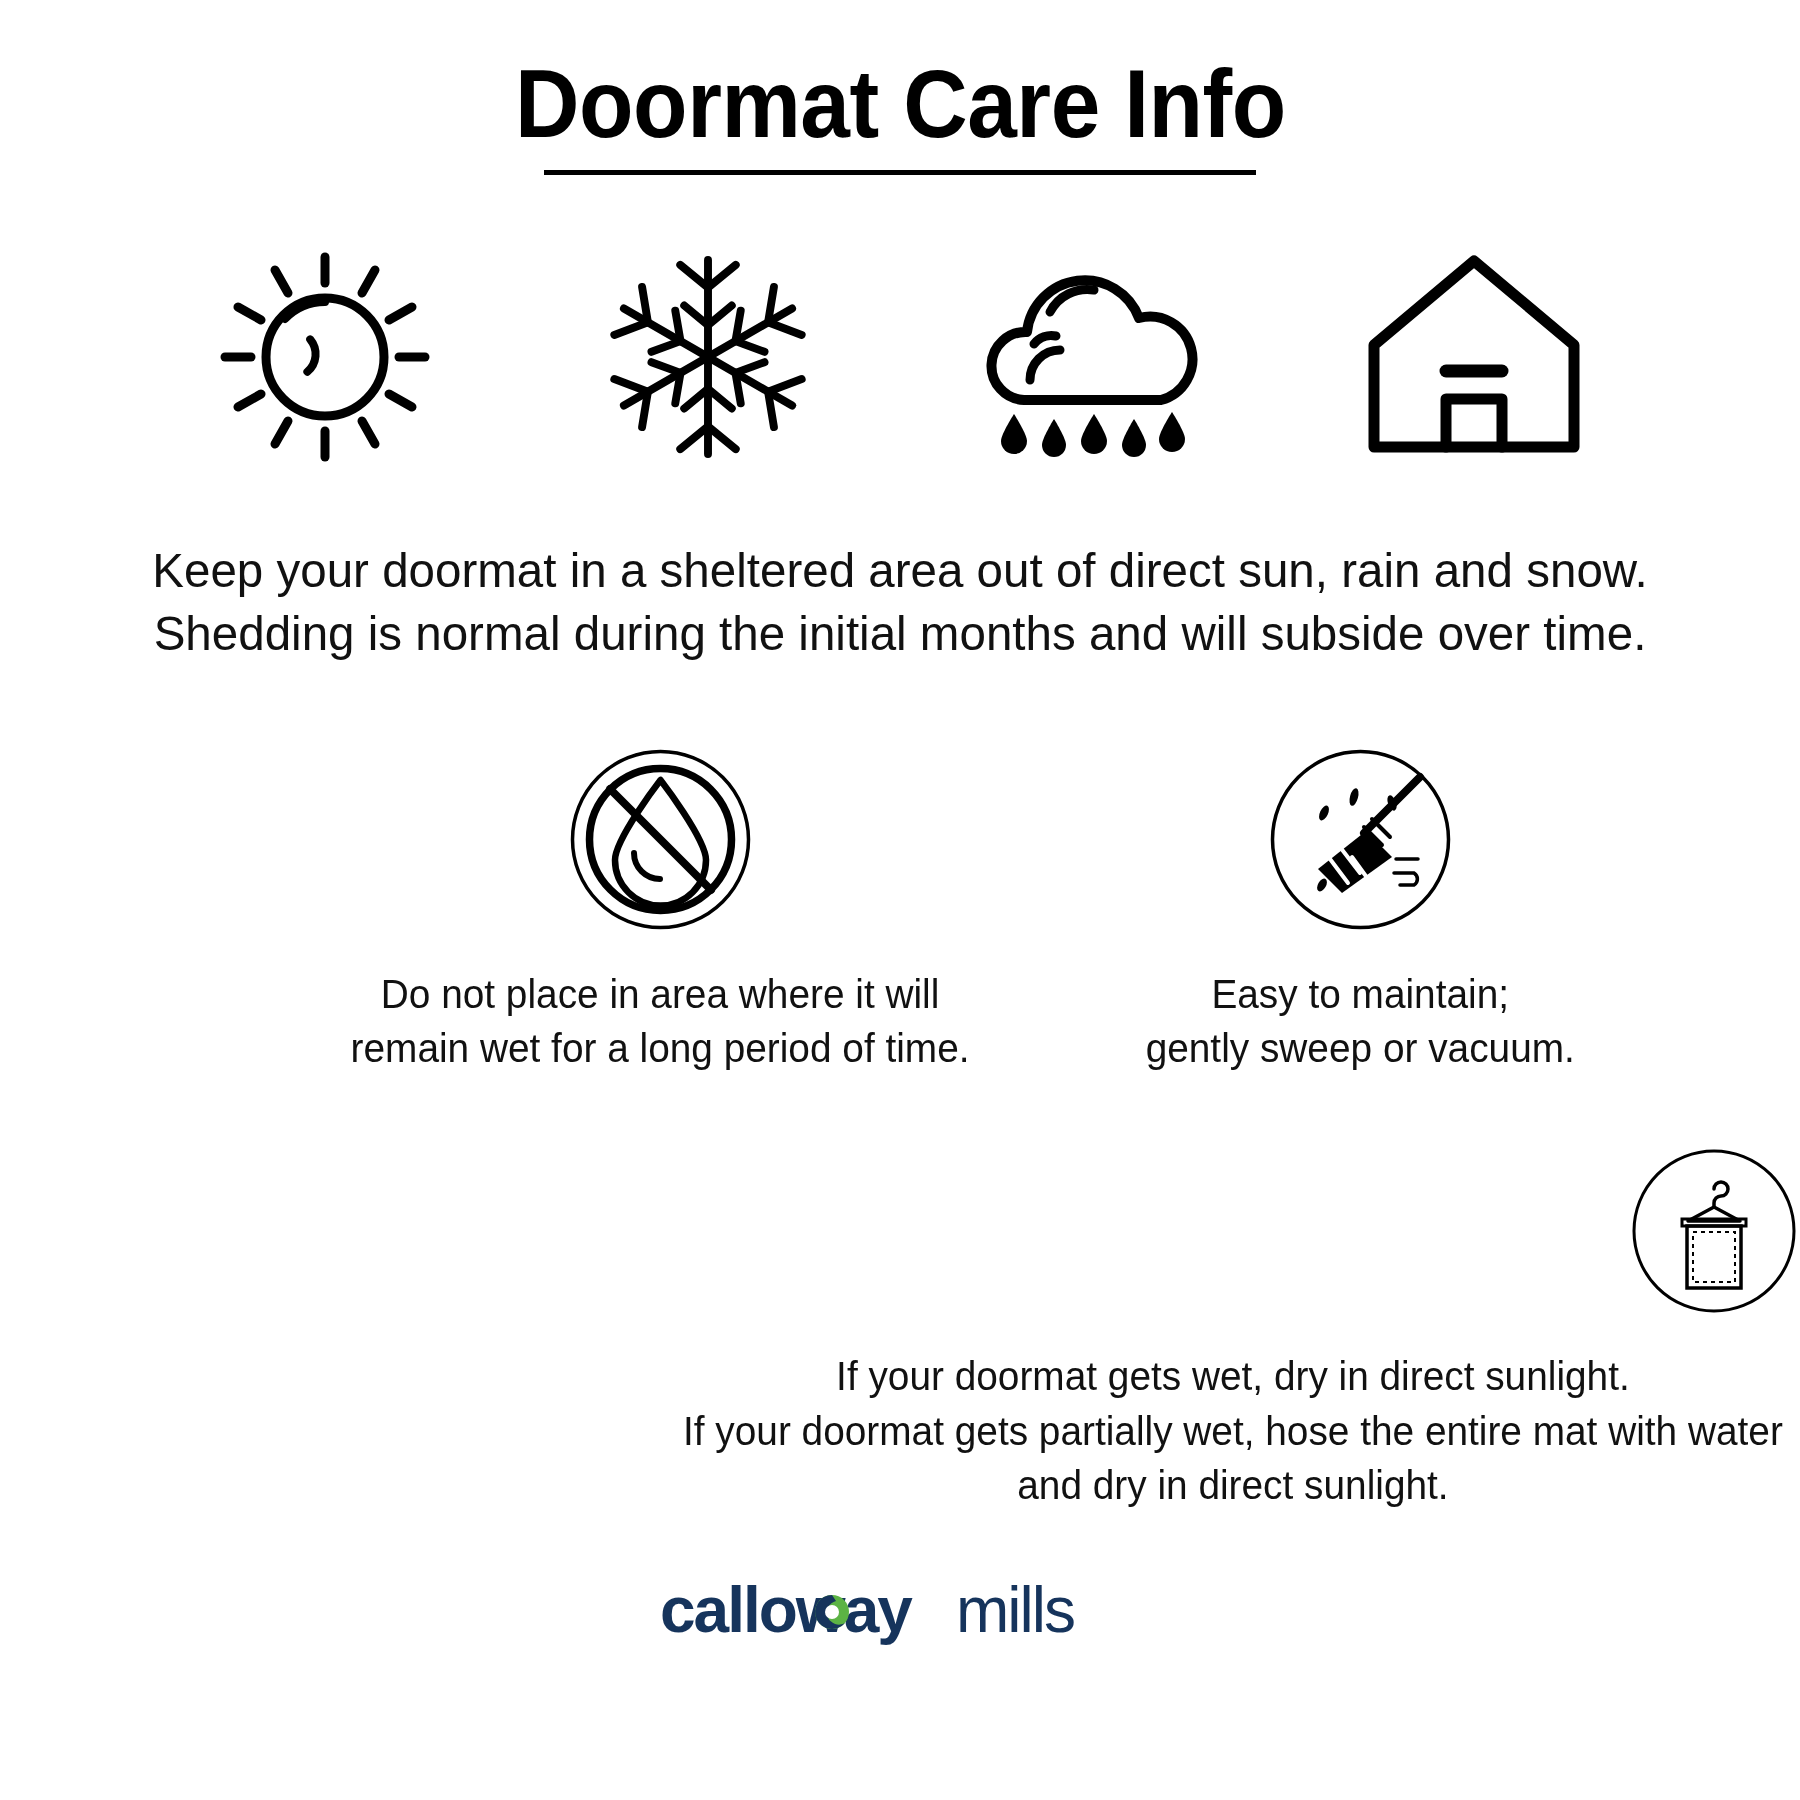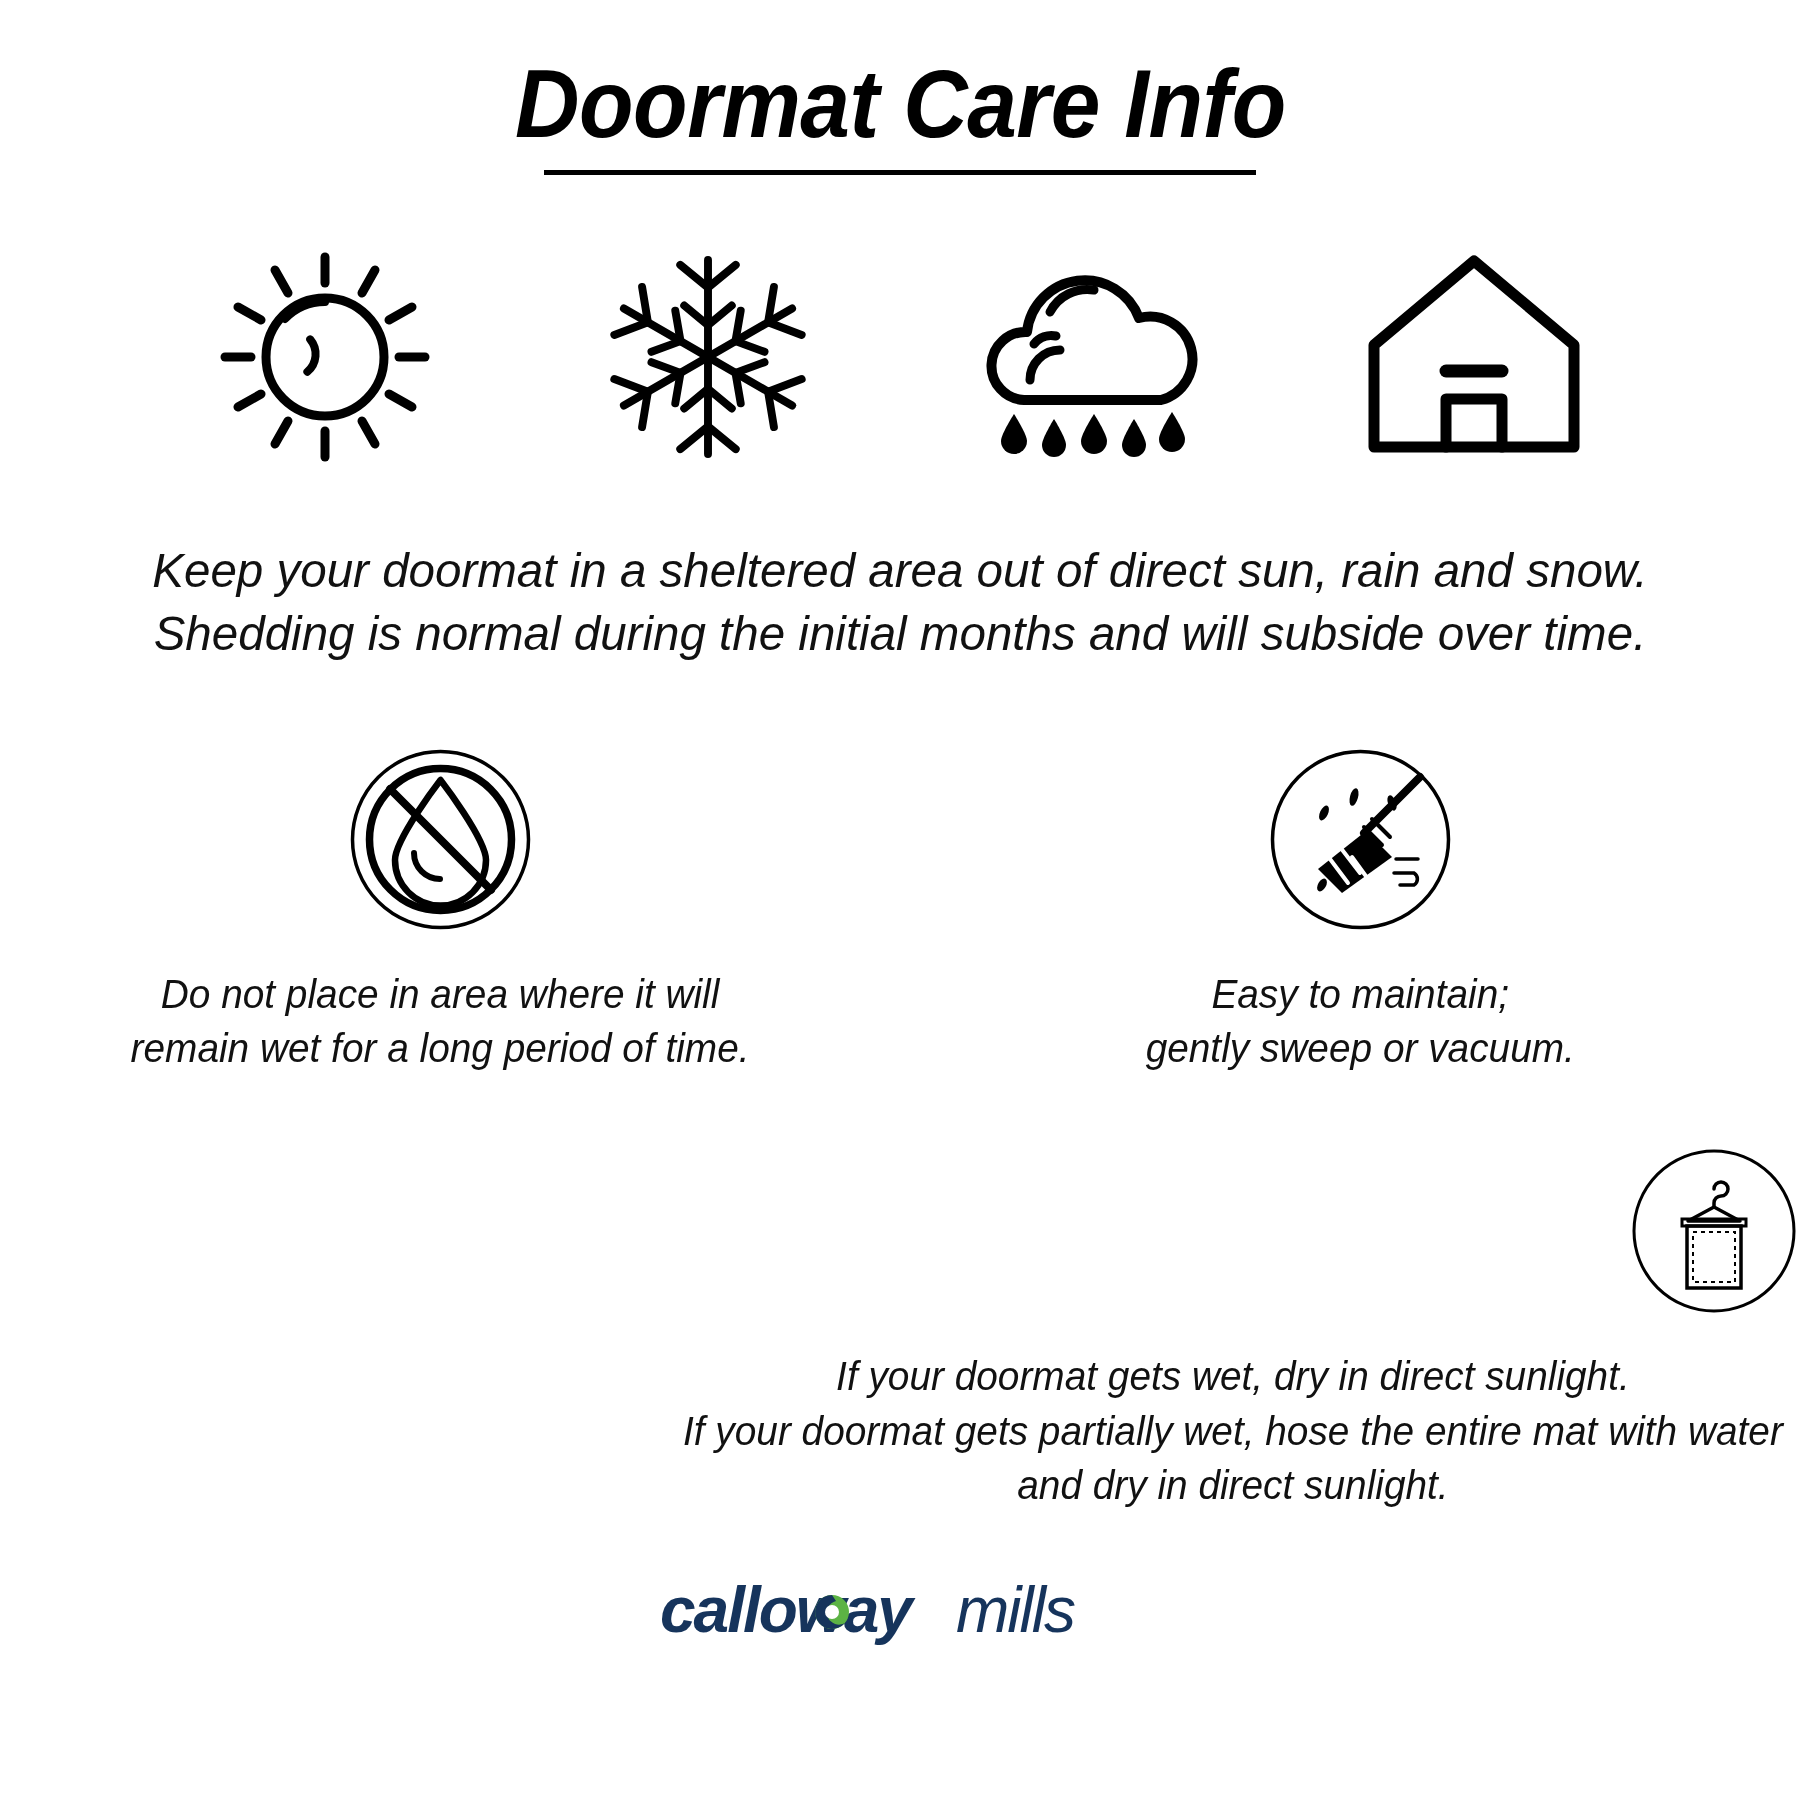--- a/index.html
+++ b/index.html
@@ -17,21 +17,20 @@
     overflow: hidden;
   }
 
   .page {
     width: 1800px;
     height: 1800px;
     display: flex;
     flex-direction: column;
     align-items: center;
     padding-top: 52px;
-    font-style: italic;
   }
 
   
   .title-block {
     width: 100%;
     display: flex;
     flex-direction: column;
     align-items: center;
   }
 
@@ -81,22 +80,21 @@
     font-family: "Liberation Sans Narrow", "Liberation Sans", sans-serif;
     transform: scaleX(0.97);
   }
   .intro .ln { display: block; white-space: nowrap; }
 
   
   .tips-row {
     margin-top: 78px;
     width: 1620px;
     display: flex;
-    justify-content: space-between;
-    gap: 16px;
+    justify-content: flex-end;
   }
 
   .tip {
     width: 700px;
     display: flex;
     flex-direction: column;
     align-items: center;
   }
 
   .tip-icon {

